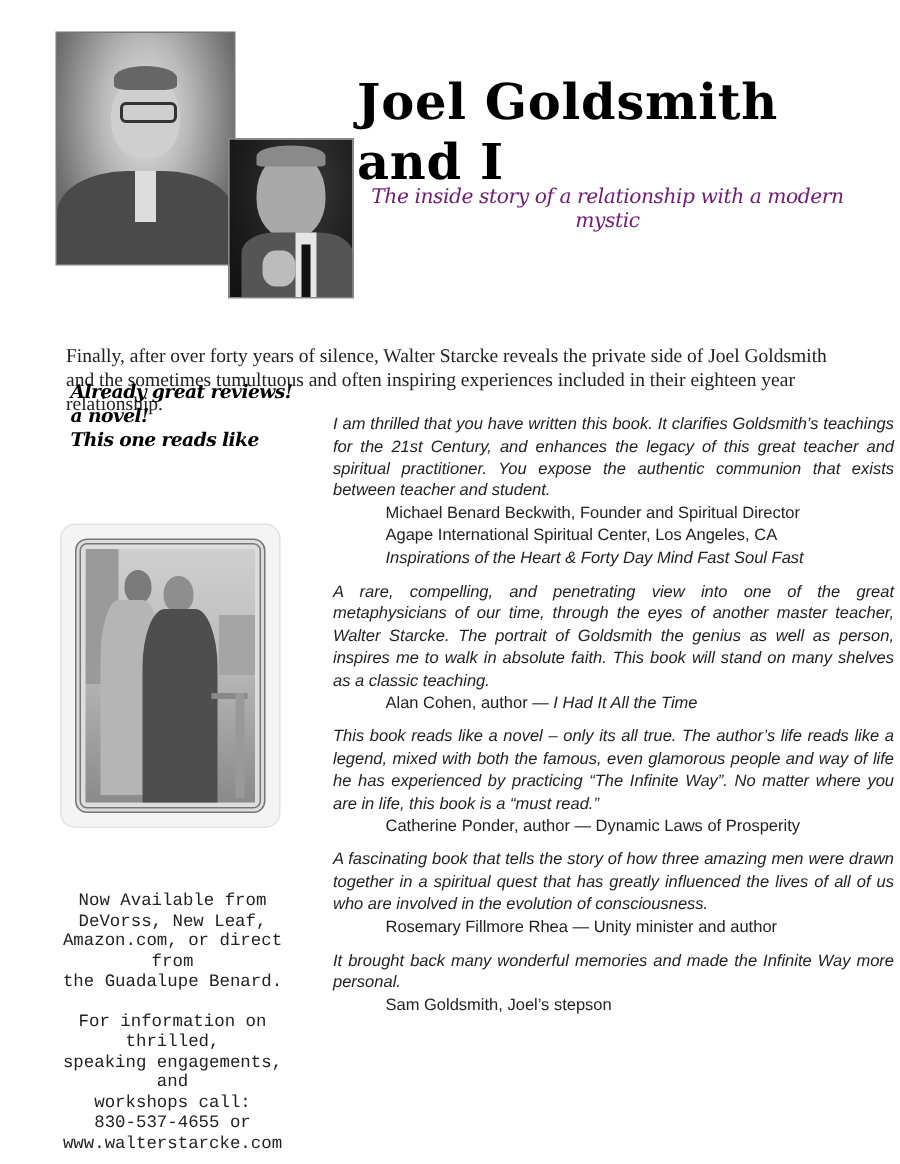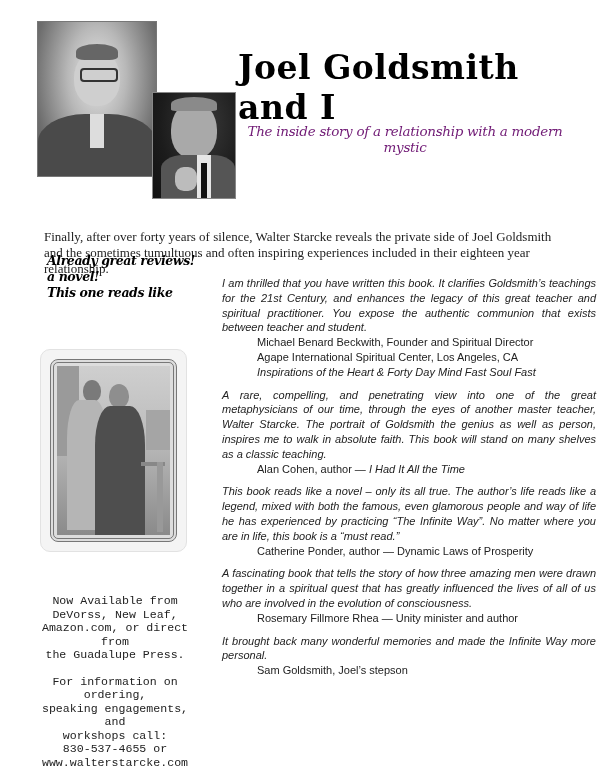--- a/index.html
+++ b/index.html
@@ -145,22 +145,22 @@
     <div class="quote">It brought back many wonderful memories and made the Infinite Way more personal.</div>
     <div class="attr">Sam Goldsmith, Joel’s stepson</div>
   </div>
 </div>
 
 <div class="abs availability">
   <p>
     <span>Now Available from</span><br>
     <span>DeVorss, New Leaf,</span><br>
     <span>Amazon.com, or direct from</span><br>
-    <span>the Guadalupe Press.</span>
+    <span>the Guadalupe Benard.</span>
   </p>
   <p>
-    <span>For information on ordering,</span><br>
+    <span>For information on thrilled,</span><br>
     <span>speaking engagements, and</span><br>
     <span>workshops call:</span><br>
     <span>830-537-4655 or</span><br>
     <span>www.walterstarcke.com</span>
   </p>
 </div>
 
 </body></html>

